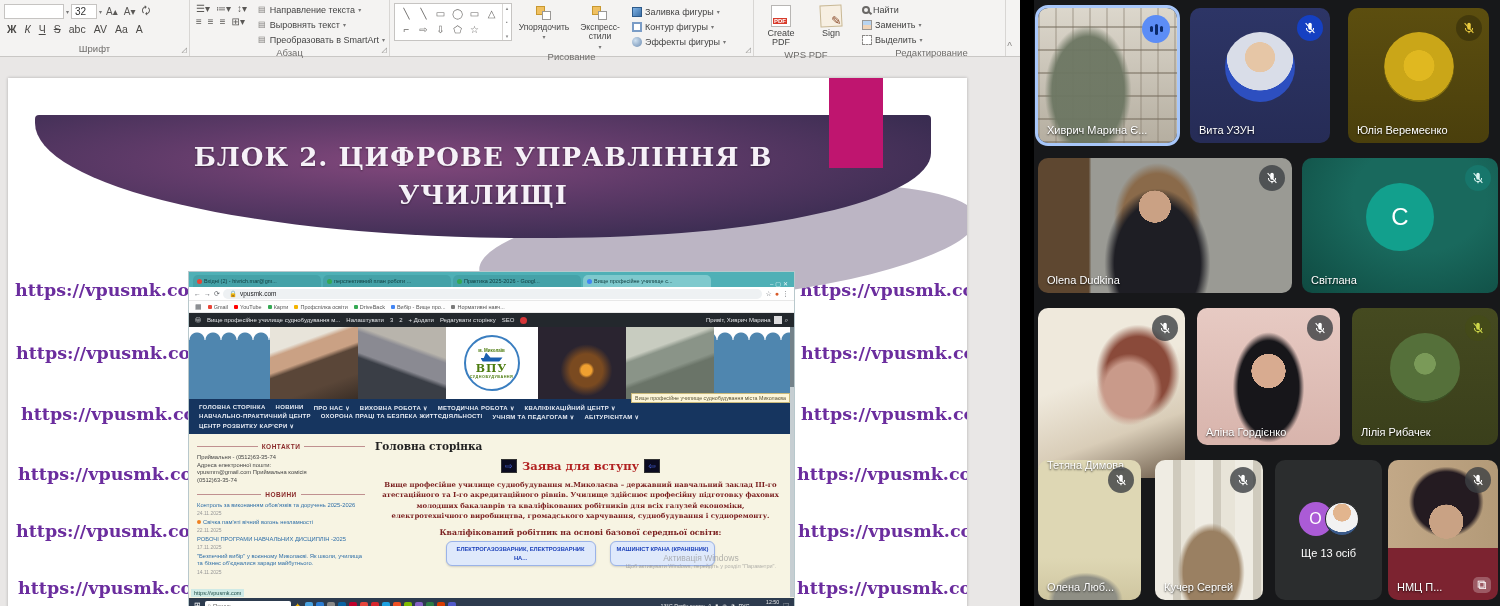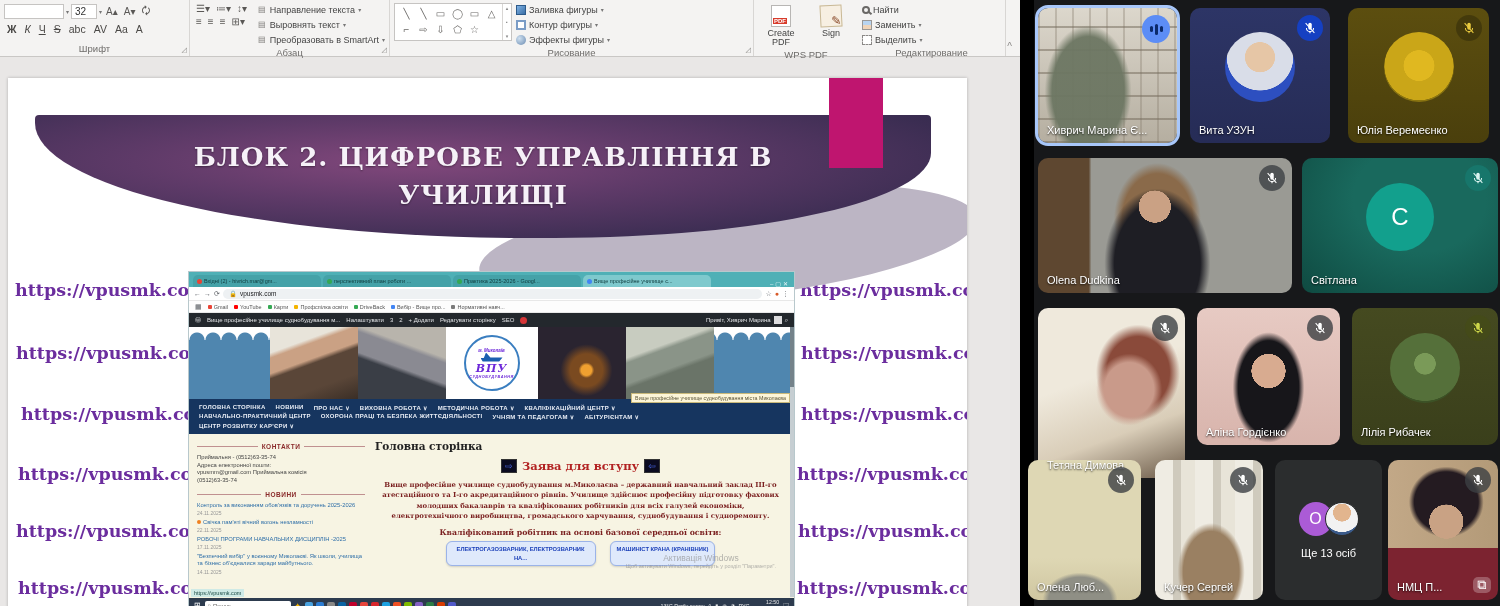--- a/index.html
+++ b/index.html
@@ -88,21 +88,21 @@
     background-color:#fff;
     background-image:radial-gradient(circle at 8px 13px, #4f86af 7px, transparent 8px);
     background-size:16px 13px; background-repeat:repeat-x; }
   .photos { position:relative; display:flex; height:72px; z-index:2; }
   .photo { width:88px; height:72px; }
   .ph1 { background:linear-gradient(160deg,#e8e4da 0 25%,#caa184 30% 45%,#5a4638 50% 75%,#3a2e26 100%); }
   .ph2 { background:linear-gradient(200deg,#b8b4ac 0 30%,#8a8a92 35% 55%,#3a3e46 60% 100%), linear-gradient(90deg,#9aa0a8,#6a7078); }
   .ph3 { background:radial-gradient(circle at 55% 60%, #f0a030 0 8%, #7a4a20 12% 25%, #2a2430 40% 100%); }
   .ph4 { background:linear-gradient(160deg,#c8ccc0 0 30%,#8a9488 35% 55%,#6a7468 60% 100%); }
   .logo { width:92px; height:72px; background:#fff; display:flex; flex-direction:column; align-items:center; justify-content:center; gap:1px; }
-  .logo-circle { width:56px; height:56px; border-radius:50%; border:2px solid #3a7ec0; display:flex; flex-direction:column; align-items:center; justify-content:center; color:#6d28d9;font-style:italic; }
+  .logo-circle { width:56px; height:56px; border-radius:50%; border:2px solid #3a7ec0; display:flex; flex-direction:column; align-items:center; justify-content:center; color:#4d7c0f; }
   .logo-city { font-size:4.5px; font-weight:bold; }
   .logo-ship { width:22px; height:9px; background:#1a5fb0; clip-path:polygon(0 60%,15% 60%,25% 0,45% 55%,100% 55%,85% 100%,10% 100%); }
   .logo-vpu { font-family:"DejaVu Serif", serif; font-size:11px; font-weight:bold; letter-spacing:1px; }
   .logo-sub { font-size:3.8px; font-weight:bold; letter-spacing:.5px; }
   .sitenav { background:#16355f; padding:3px 10px; flex:none; }
   .navrow { display:flex; flex-wrap:nowrap; gap:10px; margin:2px 0; }
   .navitem { font-size:6px; font-weight:bold; color:#e8edf5; letter-spacing:.3px; white-space:nowrap; }
   .content { flex:1; background:#f7f4e3; display:flex; padding:6px 8px 0 8px; gap:10px; overflow:hidden; }
   .sidebar { width:168px; flex:none; }
   .sb-head { display:flex; align-items:center; gap:4px; margin:3px 0 4px 0; }
@@ -282,20 +282,38 @@
                 <span class="sg">⇩</span>
                 <span class="sg">⬠</span>
                 <span class="sg">☆</span>
               </span>
             <span class="shapescroll">
                 <span>▴</span>
                 <span>▪</span>
                 <span>▾</span>
               </span>
           </div>
+          <div id="draw-big" style="display:flex">
+              <div class="bigbtn">
+                <span class="bb-icon">
+                  <span class="sq1"></span>
+                  <span class="sq2"></span>
+                </span>
+                <span>Упорядочить</span>
+                <span class="dd">▾</span>
+              </div>
+              <div class="bigbtn">
+                <span class="bb-icon">
+                  <span class="sq1"></span>
+                  <span class="sq2"></span>
+                </span>
+                <span>Экспресс-стили</span>
+                <span class="dd">▾</span>
+              </div>
+            </div>
           <div class="rcol" id="draw-stack" style="justify-content:center">
               <div class="stackbtn">
                 <span class="i-fill"></span>
                 <span>Заливка фигуры</span>
                 <span class="dd">▾</span>
               </div>
               <div class="stackbtn">
                 <span class="i-outline"></span>
                 <span>Контур фигуры</span>
                 <span class="dd">▾</span>
@@ -681,21 +699,21 @@
           <div class="avatar av-lilia" style="height: 70px; width: 70px;"></div>
           <div class="tname">Лілія Рибачек</div>
           <div class="micwrap" style="background: rgba(70, 76, 20, 0.55);">
             <svg viewBox="0 0 24 24" width="14" height="14">
               <path fill="#cdd64a" d="M12 15a3 3 0 0 0 3-3V6a3 3 0 0 0-6 0v6a3 3 0 0 0 3 3z"></path>
               <path fill="#cdd64a" d="M17.3 12a5.3 5.3 0 0 1-10.6 0H5a7 7 0 0 0 6 6.92V21h2v-2.08A7 7 0 0 0 19 12h-1.7z"></path>
               <path stroke="#cdd64a" stroke-width="1.8" d="M4.5 3.5l15 17"></path>
             </svg>
           </div>
         </div>
-        <div class="tile scene-wall-yellow" style="left: 8px; top: 460px; width: 113px; height: 140px;">
+        <div class="tile scene-wall-yellow" style="left: 18px; top: 460px; width: 103px; height: 140px;">
           <div class="tname">Олена Люб...</div>
           <div class="micwrap" style="background: rgba(60, 64, 67, 0.8);">
             <svg viewBox="0 0 24 24" width="14" height="14">
               <path fill="#ffffff" d="M12 15a3 3 0 0 0 3-3V6a3 3 0 0 0-6 0v6a3 3 0 0 0 3 3z"></path>
               <path fill="#ffffff" d="M17.3 12a5.3 5.3 0 0 1-10.6 0H5a7 7 0 0 0 6 6.92V21h2v-2.08A7 7 0 0 0 19 12h-1.7z"></path>
               <path stroke="#ffffff" stroke-width="1.8" d="M4.5 3.5l15 17"></path>
             </svg>
           </div>
         </div>
         <div class="tile scene-window" style="left: 135px; top: 460px; width: 108px; height: 140px;">

